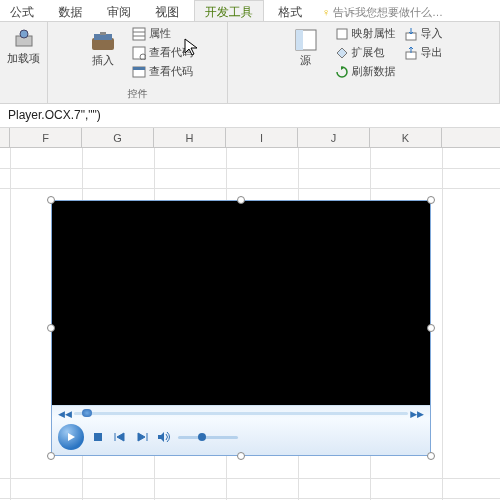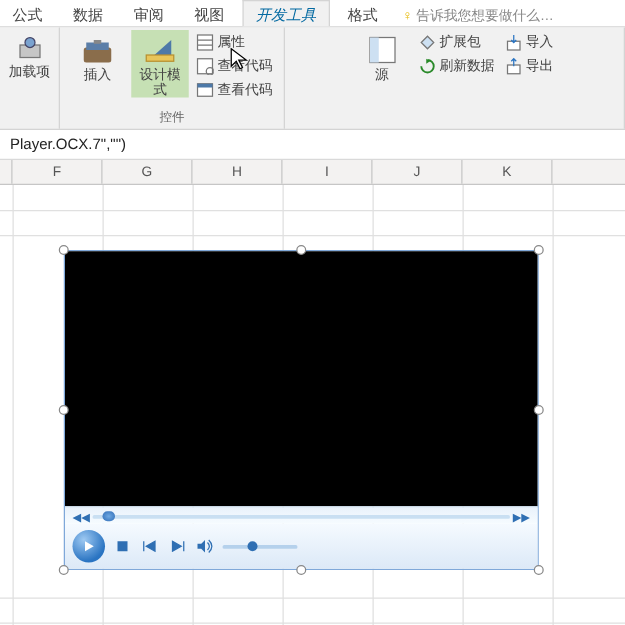--- a/index.html
+++ b/index.html
@@ -1,21 +1,21 @@
 <!DOCTYPE html>
 <html><head>
 <meta charset="utf-8">
 <style>
   * { box-sizing: border-box; margin: 0; padding: 0; font-family: "Microsoft YaHei", sans-serif; }
   body { background: #fff; width: 500px; height: 500px; overflow: hidden; position: relative; }
 
   
   .ribbon-tabs { height: 22px; background: #fff; border-bottom: 1px solid #d4d4d4; overflow: hidden; white-space: nowrap; }
   .ribbon-tab { display: inline-block; font-size: 12px; color: #444; padding: 3px 10px 0 10px; height: 22px; }
-  .ribbon-tab.active { color: #0369a1; border: 1px solid #d4d4d4; border-bottom: 1px solid #f1f1f1; background: #f1f1f1; font-style: italic; }
+  .ribbon-tab.active { color: #4d7c0f; border: 1px solid #d4d4d4; border-bottom: 1px solid #f1f1f1; background: #f1f1f1; }
   .tell-me { display: inline-block; font-size: 11px; color: #888; padding-left: 5px; }
   .bulb { color: #e6b800; }
 
   .ribbon-body { height: 82px; background: #f1f1f1; border-bottom: 1px solid #d4d4d4; display: flex; }
   .group { border-right: 1px solid #d4d4d4; padding: 2px 6px 0 6px; display: flex; flex-direction: column; align-items: center; }
   .group-label { font-size: 10px; color: #666; margin-top: auto; padding-bottom: 2px; text-align: center; width: 100%; }
   .group-content { flex: 1; display: flex; align-items: flex-start; gap: 4px; }
 
   .big-btn { width: 46px; display: flex; flex-direction: column; align-items: center; gap: 2px; padding-top: 4px; cursor: pointer; }
   .big-btn .label { font-size: 11px; color: #444; line-height: 1.1; text-align: center; }
@@ -86,27 +86,20 @@
   <div class="group" style="width:180px">
     <div class="group-content">
       <div class="big-btn">
         <svg width="26" height="24">
             <rect x="2" y="10" width="22" height="12" fill="#8a6d4b" rx="2"></rect>
             <rect x="4" y="6" width="18" height="6" fill="#5b7ea8"></rect>
             <path d="M10 4 h6 v3 h-6z" fill="#888"></path>
           </svg>
         <span class="label">插入</span>
       </div>
-      <div class="big-btn green">
-        <svg width="26" height="24">
-            <path d="M4 20 L22 20 L22 4 Z" fill="#4d79a8"></path>
-            <rect x="2" y="16" width="22" height="5" fill="#e8c55a" stroke="#b89030"></rect>
-          </svg>
-        <span class="label">设计模式</span>
-      </div>
       <div class="col-stack">
         <div class="small-row">
           <svg width="14" height="14">
               <rect x="1" y="1" width="12" height="12" fill="#fff" stroke="#777"></rect>
               <line x1="1" y1="5" x2="13" y2="5" stroke="#777"></line>
               <line x1="1" y1="9" x2="13" y2="9" stroke="#777"></line>
             </svg>
           <span>属性</span>
         </div>
         <div class="small-row">
@@ -131,20 +124,26 @@
   <div class="group" style="flex:1">
     <div class="group-content">
       <div class="big-btn">
         <svg width="24" height="24">
             <rect x="2" y="2" width="20" height="20" fill="#fff" stroke="#777"></rect>
             <rect x="2" y="2" width="7" height="20" fill="#cde0f2"></rect>
           </svg>
         <span class="label">源</span>
       </div>
       <div class="col-stack">
+        <div class="small-row">
+          <svg width="14" height="14">
+              <rect x="2" y="2" width="10" height="10" fill="#fff" stroke="#777"></rect>
+            </svg>
+          <span>映射属性</span>
+        </div>
         <div class="small-row">
           <svg width="14" height="14">
               <path d="M2 7 L7 2 L12 7 L7 12 Z" fill="#cde0f2" stroke="#777"></path>
             </svg>
           <span>扩展包</span>
         </div>
         <div class="small-row">
           <svg width="14" height="14">
               <path d="M7 2 A5 5 0 1 1 2 7" fill="none" stroke="#2a8a2a" stroke-width="1.5"></path>
               <path d="M6 1 L9 3 L6 5 Z" fill="#2a8a2a"></path>

